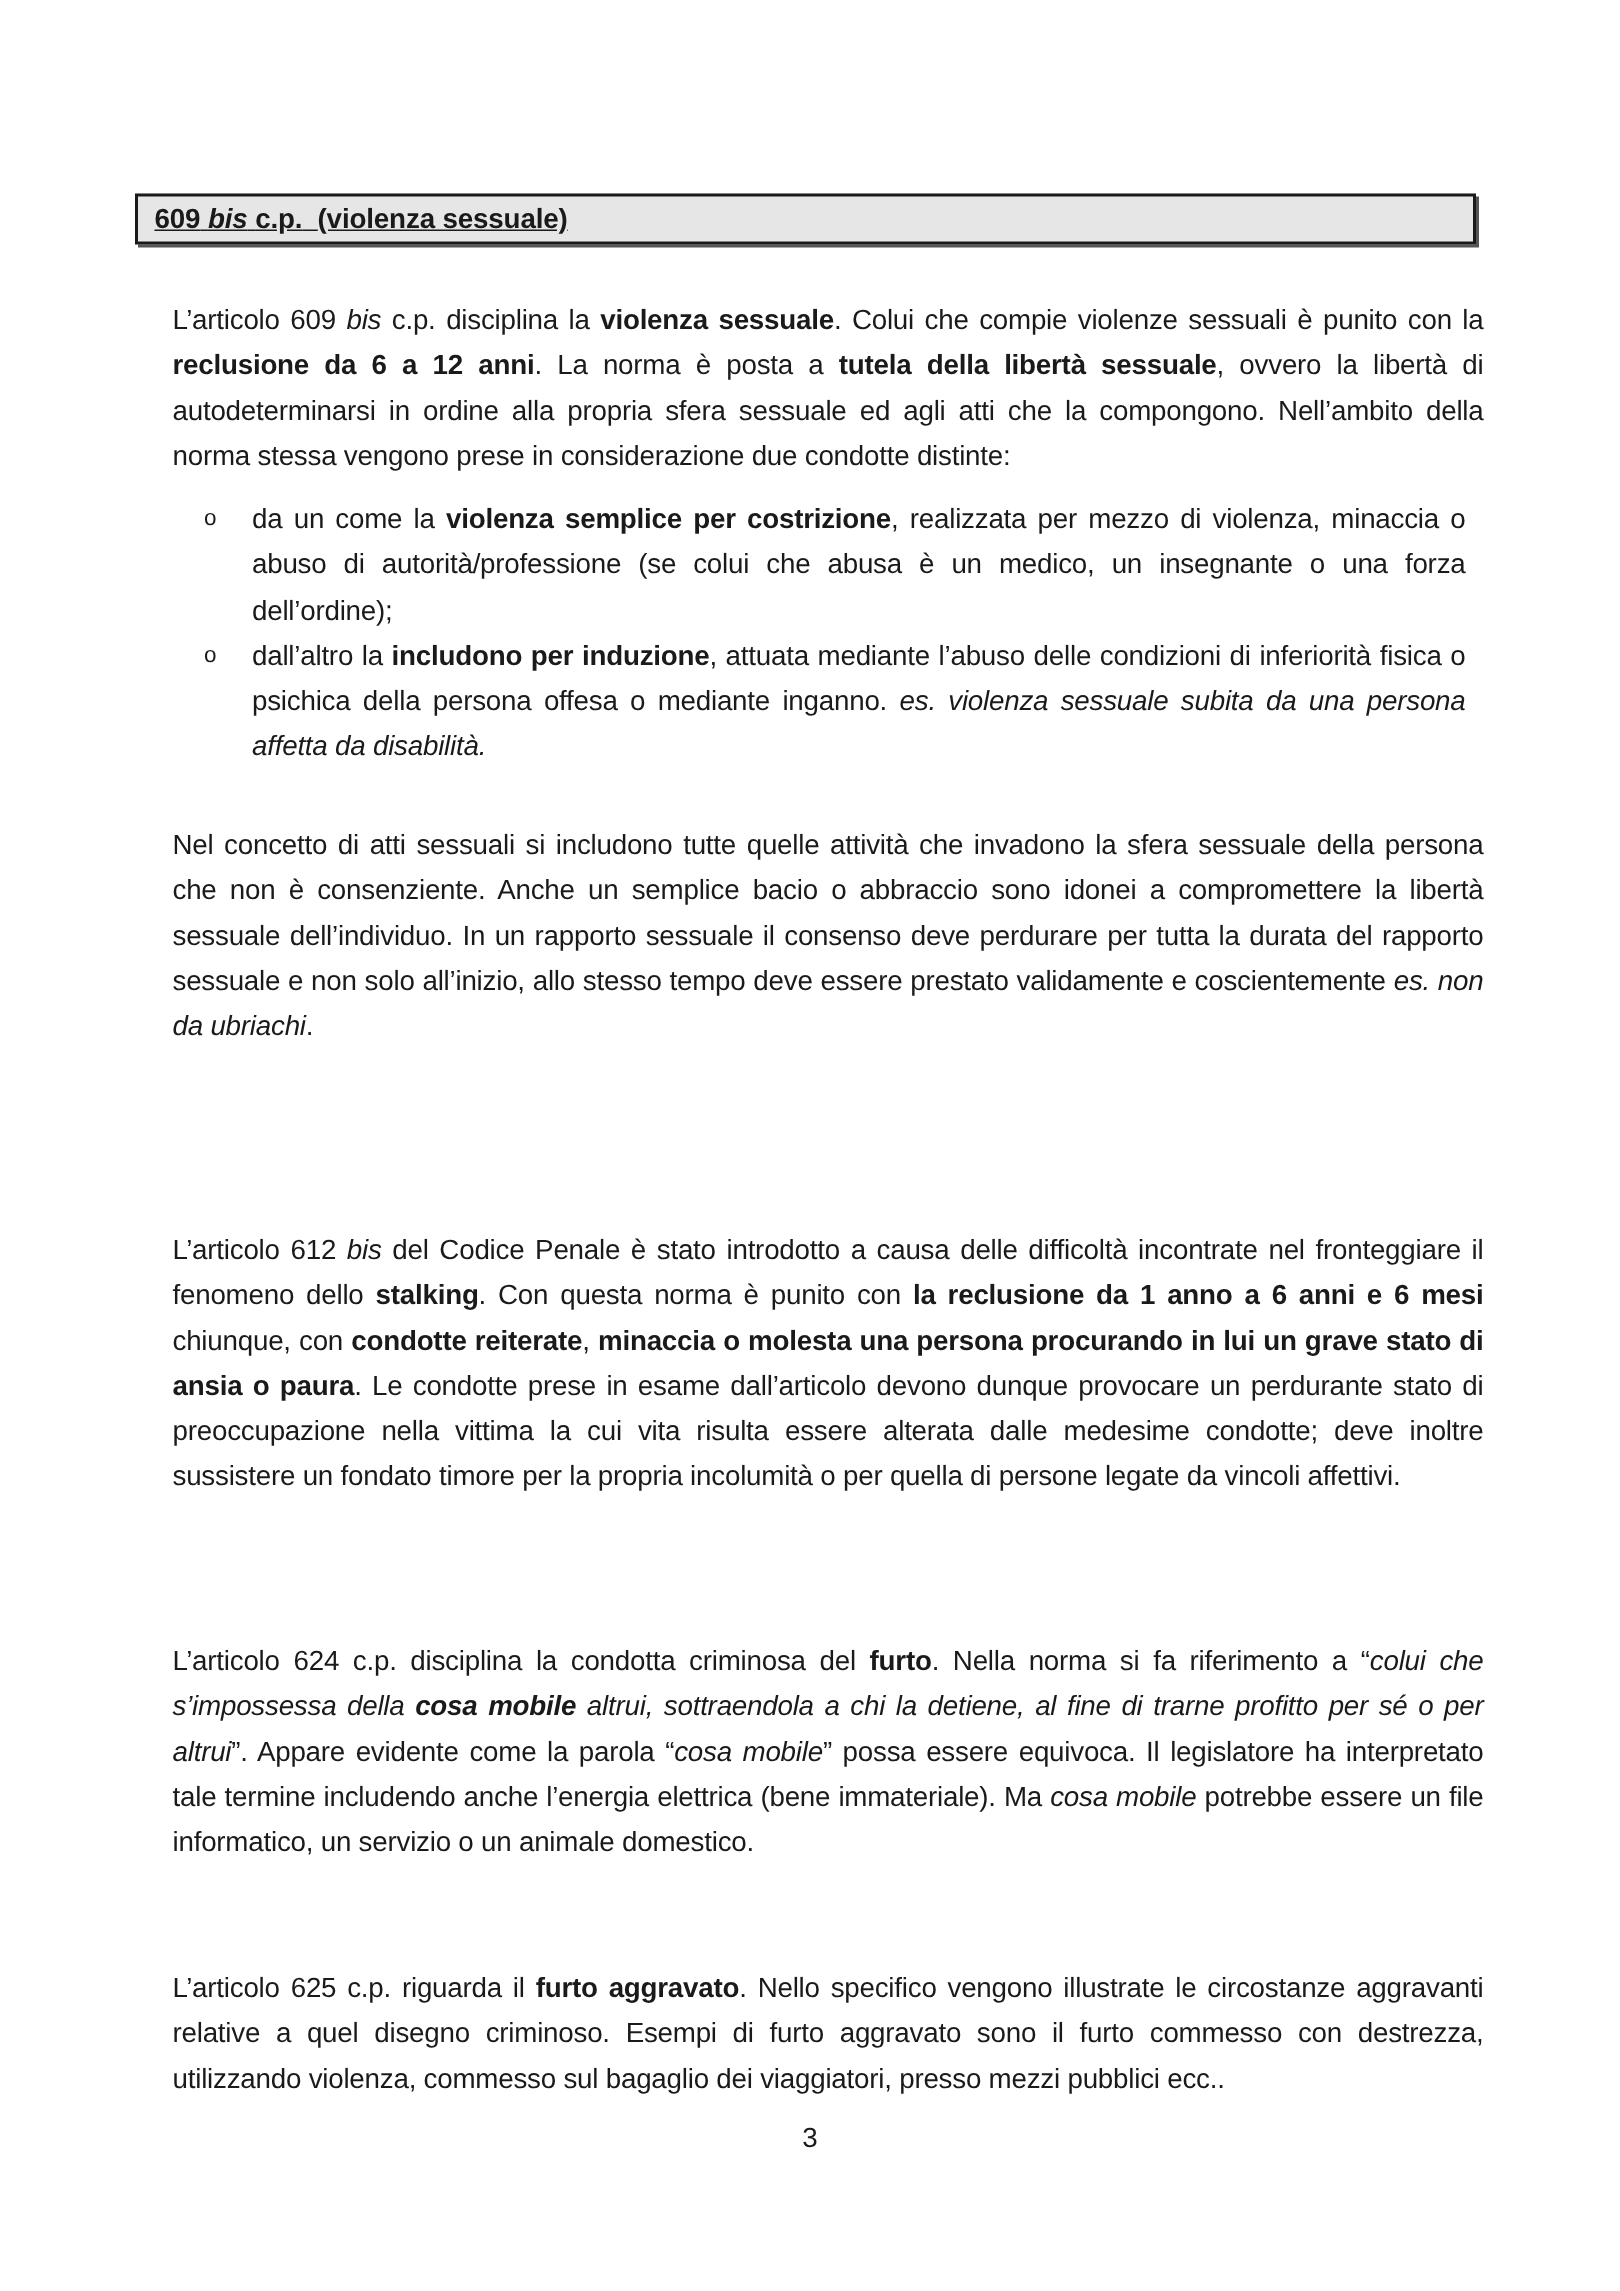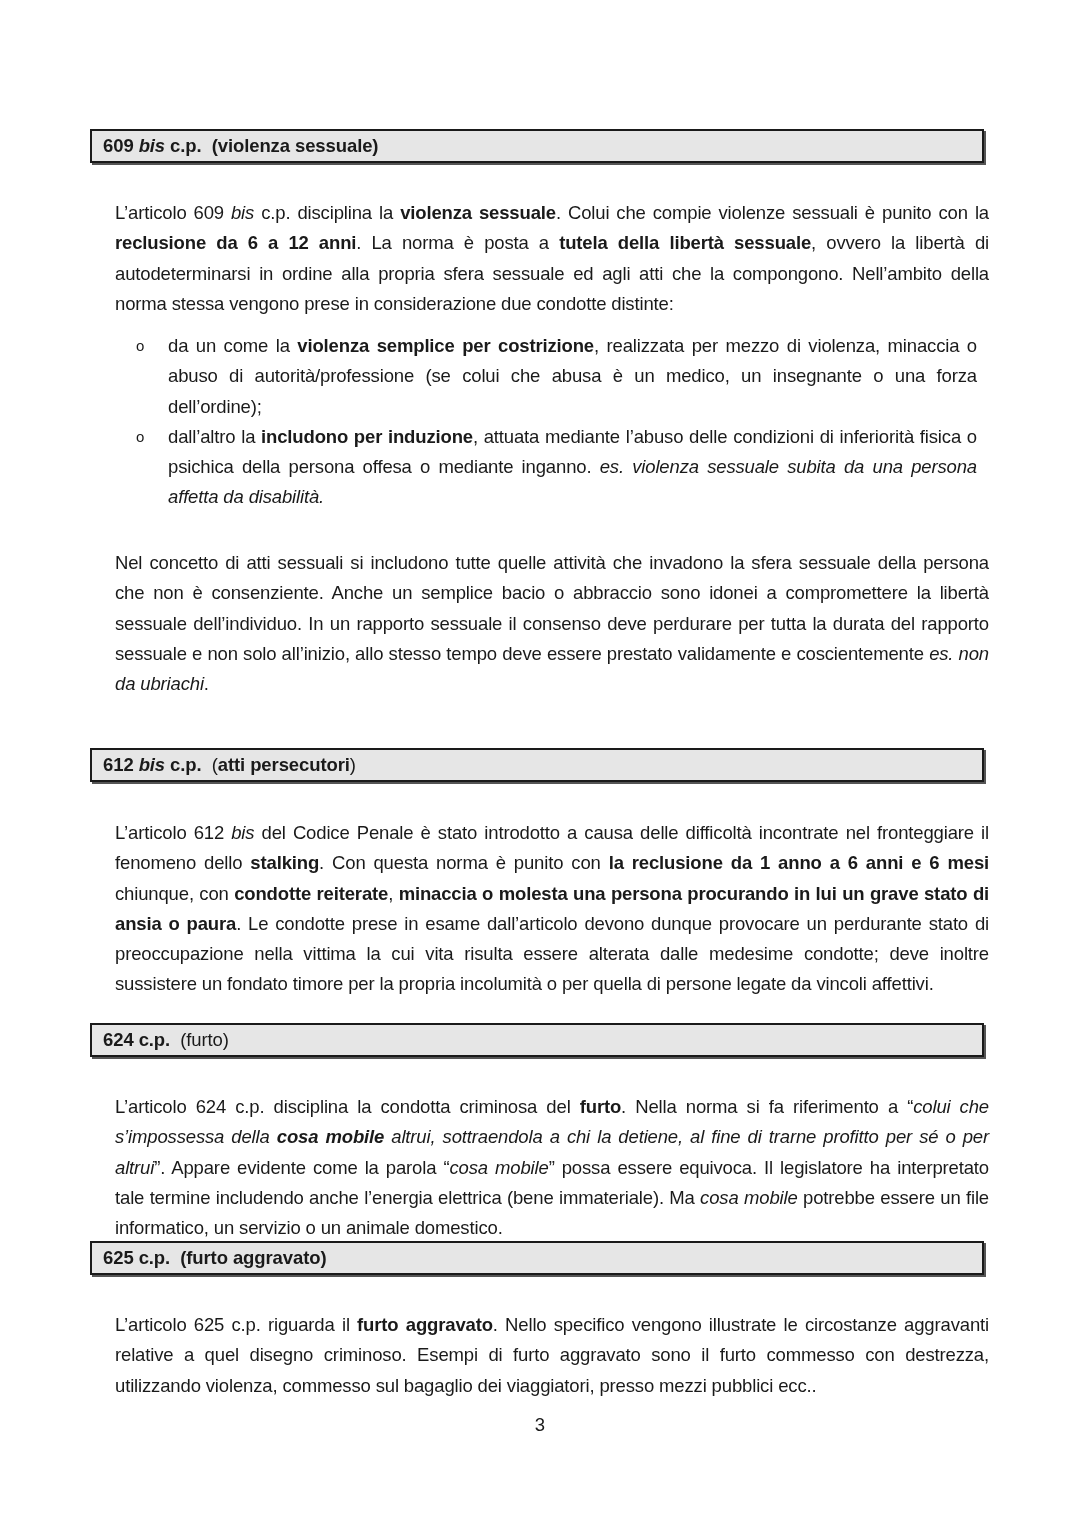--- a/index.html
+++ b/index.html
@@ -79,59 +79,43 @@
       top: 1414px;
       text-align: center;
       font-size: 18.5px;
     }
   </style>
 </head>
 <body>
 
 <div class="page">
 
-  <div class="header-box" style="top:129px;">
+  <div class="header-box" style="top:129px;text-decoration:underline;">
     <span>609</span>
     <span class="it">bis</span>
     <span>c.p.</span>&nbsp;
     <span>(violenza sessuale)</span>
   </div>
 
   <p class="para" style="top:186px;"><span>L’articolo 609 </span><i>bis</i><span> c.p. disciplina la </span><b>violenza sessuale</b><span>. Colui che compie violenze sessuali è punito con la </span><b>reclusione da 6 a 12 anni</b><span>. La norma è posta a </span><b>tutela della libertà sessuale</b><span>, ovvero la libertà di autodeterminarsi in ordine alla propria sfera sessuale ed agli atti che la compongono. Nell’ambito della norma stessa vengono prese in considerazione due condotte distinte:</span></p>
 
   <ul class="bullet-list" style="top:331px;">
     <li>
       <span class="bullet">o</span><span>da un come la </span><b>violenza semplice per costrizione</b><span>, realizzata per mezzo di violenza, minaccia o abuso di autorità/professione (se colui che abusa è un medico, un insegnante o una forza dell’ordine);</span>
     </li>
     <li>
       <span class="bullet">o</span><span>dall’altro la </span><b>includono per induzione</b><span>, attuata mediante l’abuso delle condizioni di inferiorità fisica o psichica della persona offesa o mediante inganno. </span><i>es. violenza sessuale subita da una persona affetta da disabilità.</i>
     </li>
   </ul>
 
   <p class="para" style="top:536px;"><span>Nel concetto di atti sessuali si includono tutte quelle attività che invadono la sfera sessuale della persona che non è consenziente. Anche un semplice bacio o abbraccio sono idonei a compromettere la libertà sessuale dell’individuo. In un rapporto sessuale il consenso deve perdurare per tutta la durata del rapporto sessuale e non solo all’inizio, allo stesso tempo deve essere prestato validamente e coscientemente </span><i>es. non da ubriachi</i><span>.</span></p>
 
-  <div class="header-box" style="top:748px;">
-    <span>612</span>
-    <span class="it">bis</span>
-    <span>c.p.</span>&nbsp;
-    <span><span class="norm">(</span><span>atti persecutori</span><span class="norm">)</span></span>
-  </div>
 
   <p class="para" style="top:806px;"><span>L’articolo 612 </span><i>bis</i><span> del Codice Penale è stato introdotto a causa delle difficoltà incontrate nel fronteggiare il fenomeno dello </span><b>stalking</b><span>. Con questa norma è punito con </span><b>la reclusione da 1 anno a 6 anni e 6 mesi</b><span> chiunque, con </span><b>condotte reiterate</b><span>, </span><b>minaccia o molesta una persona procurando in lui un grave stato di ansia o paura</b><span>. Le condotte prese in esame dall’articolo devono dunque provocare un perdurante stato di preoccupazione nella vittima la cui vita risulta essere alterata dalle medesime condotte; deve inoltre sussistere un fondato timore per la propria incolumità o per quella di persone legate da vincoli affettivi.</span></p>
 
-  <div class="header-box" style="top:1023px;">
-    <span>624</span>
-    <span>c.p.</span>&nbsp;
-    <span class="norm">(furto)</span>
-  </div>
 
   <p class="para" style="top:1080px;"><span>L’articolo 624 c.p. disciplina la condotta criminosa del </span><b>furto</b><span>. Nella norma si fa riferimento a “</span><i>colui che s’impossessa della </i><b><i>cosa mobile</i></b><i> altrui, sottraendola a chi la detiene, al fine di trarne profitto per sé o per altrui</i><span>”. Appare evidente come la parola “</span><i>cosa mobile</i><span>” possa essere equivoca. Il legislatore ha interpretato tale termine includendo anche l’energia elettrica (bene immateriale). Ma </span><i>cosa mobile</i><span> potrebbe essere un file informatico, un servizio o un animale domestico.</span></p>
 
-  <div class="header-box" style="top:1241px;">
-    <span>625</span>
-    <span>c.p.</span>&nbsp;
-    <span>(furto aggravato)</span>
-  </div>
 
   <p class="para" style="top:1298px;"><span>L’articolo 625 c.p. riguarda il </span><b>furto aggravato</b><span>. Nello specifico vengono illustrate le circostanze aggravanti relative a quel disegno criminoso. Esempi di furto aggravato sono il furto commesso con destrezza, utilizzando violenza, commesso sul bagaglio dei viaggiatori, presso mezzi pubblici ecc..</span></p>
 
   <div class="page-number">3</div>
 </div>
 
 </body></html>

